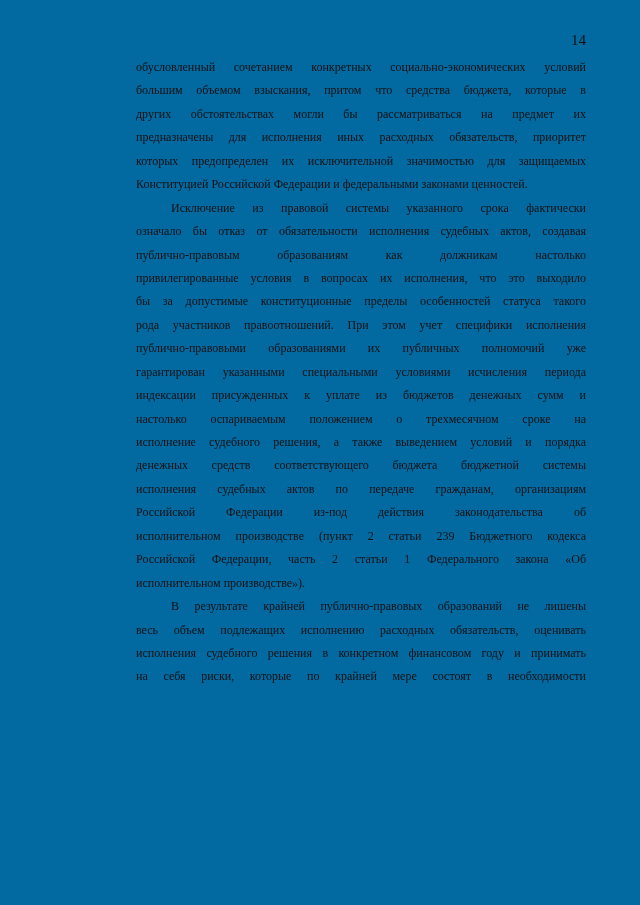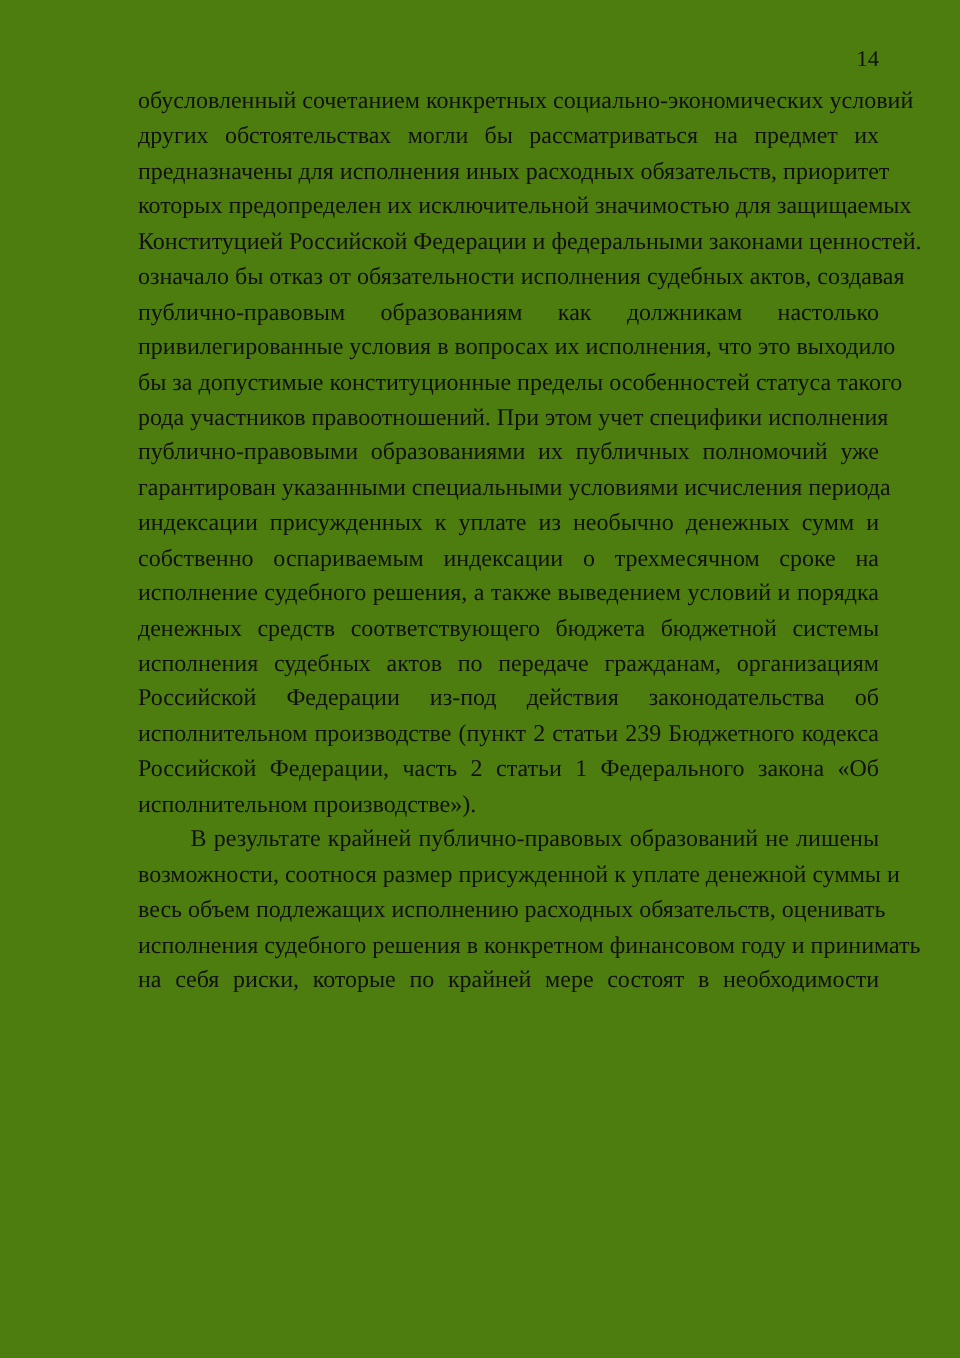--- a/index.html
+++ b/index.html
@@ -1,67 +1,69 @@
 <!DOCTYPE html>
 <html><head>
 <meta charset="utf-8">
 <style>
   html, body { margin: 0; padding: 0; background: #ffffff; }
   body { width: 640px; height: 905px; position: relative; overflow: hidden; }
   .page {
     position: absolute; left: 0; top: 0; width: 640px; height: 905px;
-    background: #4d7c0f;
+    background: #0369a1;
     font-family: "Liberation Serif", serif;
     color: #111111;
   }
   .page-number {
     position: absolute; top: 31px; right: 54px;
     font-size: 15px; line-height: 18px;
   }
   .body-text {
     position: absolute; left: 92px; top: 56px; width: 494px;
   }
   .line {
     display: block;
-    font-size: 16px;
+    font-size: 12px;
     line-height: 23.45px;
     height: 23.45px;
     white-space: nowrap;
     text-align: justify;
     text-align-last: justify;
+    margin-left: 44px;
   }
   .line.last { text-align-last: left; }
   .line.indent { padding-left: 35px; }
 </style>
 </head>
 <body>
 
 <div class="page">
   <div class="page-number">14</div>
   <div class="body-text" id="body-text">
       <span class="line">обусловленный сочетанием конкретных социально-экономических условий</span>
+      <span class="line">большим объемом взыскания, притом что средства бюджета, которые в</span>
       <span class="line">других обстоятельствах могли бы рассматриваться на предмет их</span>
       <span class="line">предназначены для исполнения иных расходных обязательств, приоритет</span>
       <span class="line">которых предопределен их исключительной значимостью для защищаемых</span>
       <span class="line last">Конституцией Российской Федерации и федеральными законами ценностей.</span>
+      <span class="line indent">Исключение из правовой системы указанного срока фактически</span>
       <span class="line">означало бы отказ от обязательности исполнения судебных актов, создавая</span>
       <span class="line">публично-правовым образованиям как должникам настолько</span>
       <span class="line">привилегированные условия в вопросах их исполнения, что это выходило</span>
       <span class="line">бы за допустимые конституционные пределы особенностей статуса такого</span>
       <span class="line">рода участников правоотношений. При этом учет специфики исполнения</span>
       <span class="line">публично-правовыми образованиями их публичных полномочий уже</span>
       <span class="line">гарантирован указанными специальными условиями исчисления периода</span>
-      <span class="line">индексации присужденных к уплате из необычно денежных сумм и</span>
-      <span class="line">собственно оспариваемым индексации о трехмесячном сроке на</span>
+      <span class="line">индексации присужденных к уплате из бюджетов денежных сумм и</span>
+      <span class="line">настолько оспариваемым положением о трехмесячном сроке на</span>
       <span class="line">исполнение судебного решения, а также выведением условий и порядка</span>
       <span class="line">денежных средств соответствующего бюджета бюджетной системы</span>
       <span class="line">исполнения судебных актов по передаче гражданам, организациям</span>
       <span class="line">Российской Федерации из-под действия законодательства об</span>
       <span class="line">исполнительном производстве (пункт 2 статьи 239 Бюджетного кодекса</span>
       <span class="line">Российской Федерации, часть 2 статьи 1 Федерального закона «Об</span>
       <span class="line last">исполнительном производстве»).</span>
       <span class="line indent">В результате крайней публично-правовых образований не лишены</span>
-      <span class="line">возможности, соотнося размер присужденной к уплате денежной суммы и</span>
       <span class="line">весь объем подлежащих исполнению расходных обязательств, оценивать</span>
       <span class="line">исполнения судебного решения в конкретном финансовом году и принимать</span>
       <span class="line">на себя риски, которые по крайней мере состоят в необходимости</span>
     </div>
 </div>
 
 </body></html>

